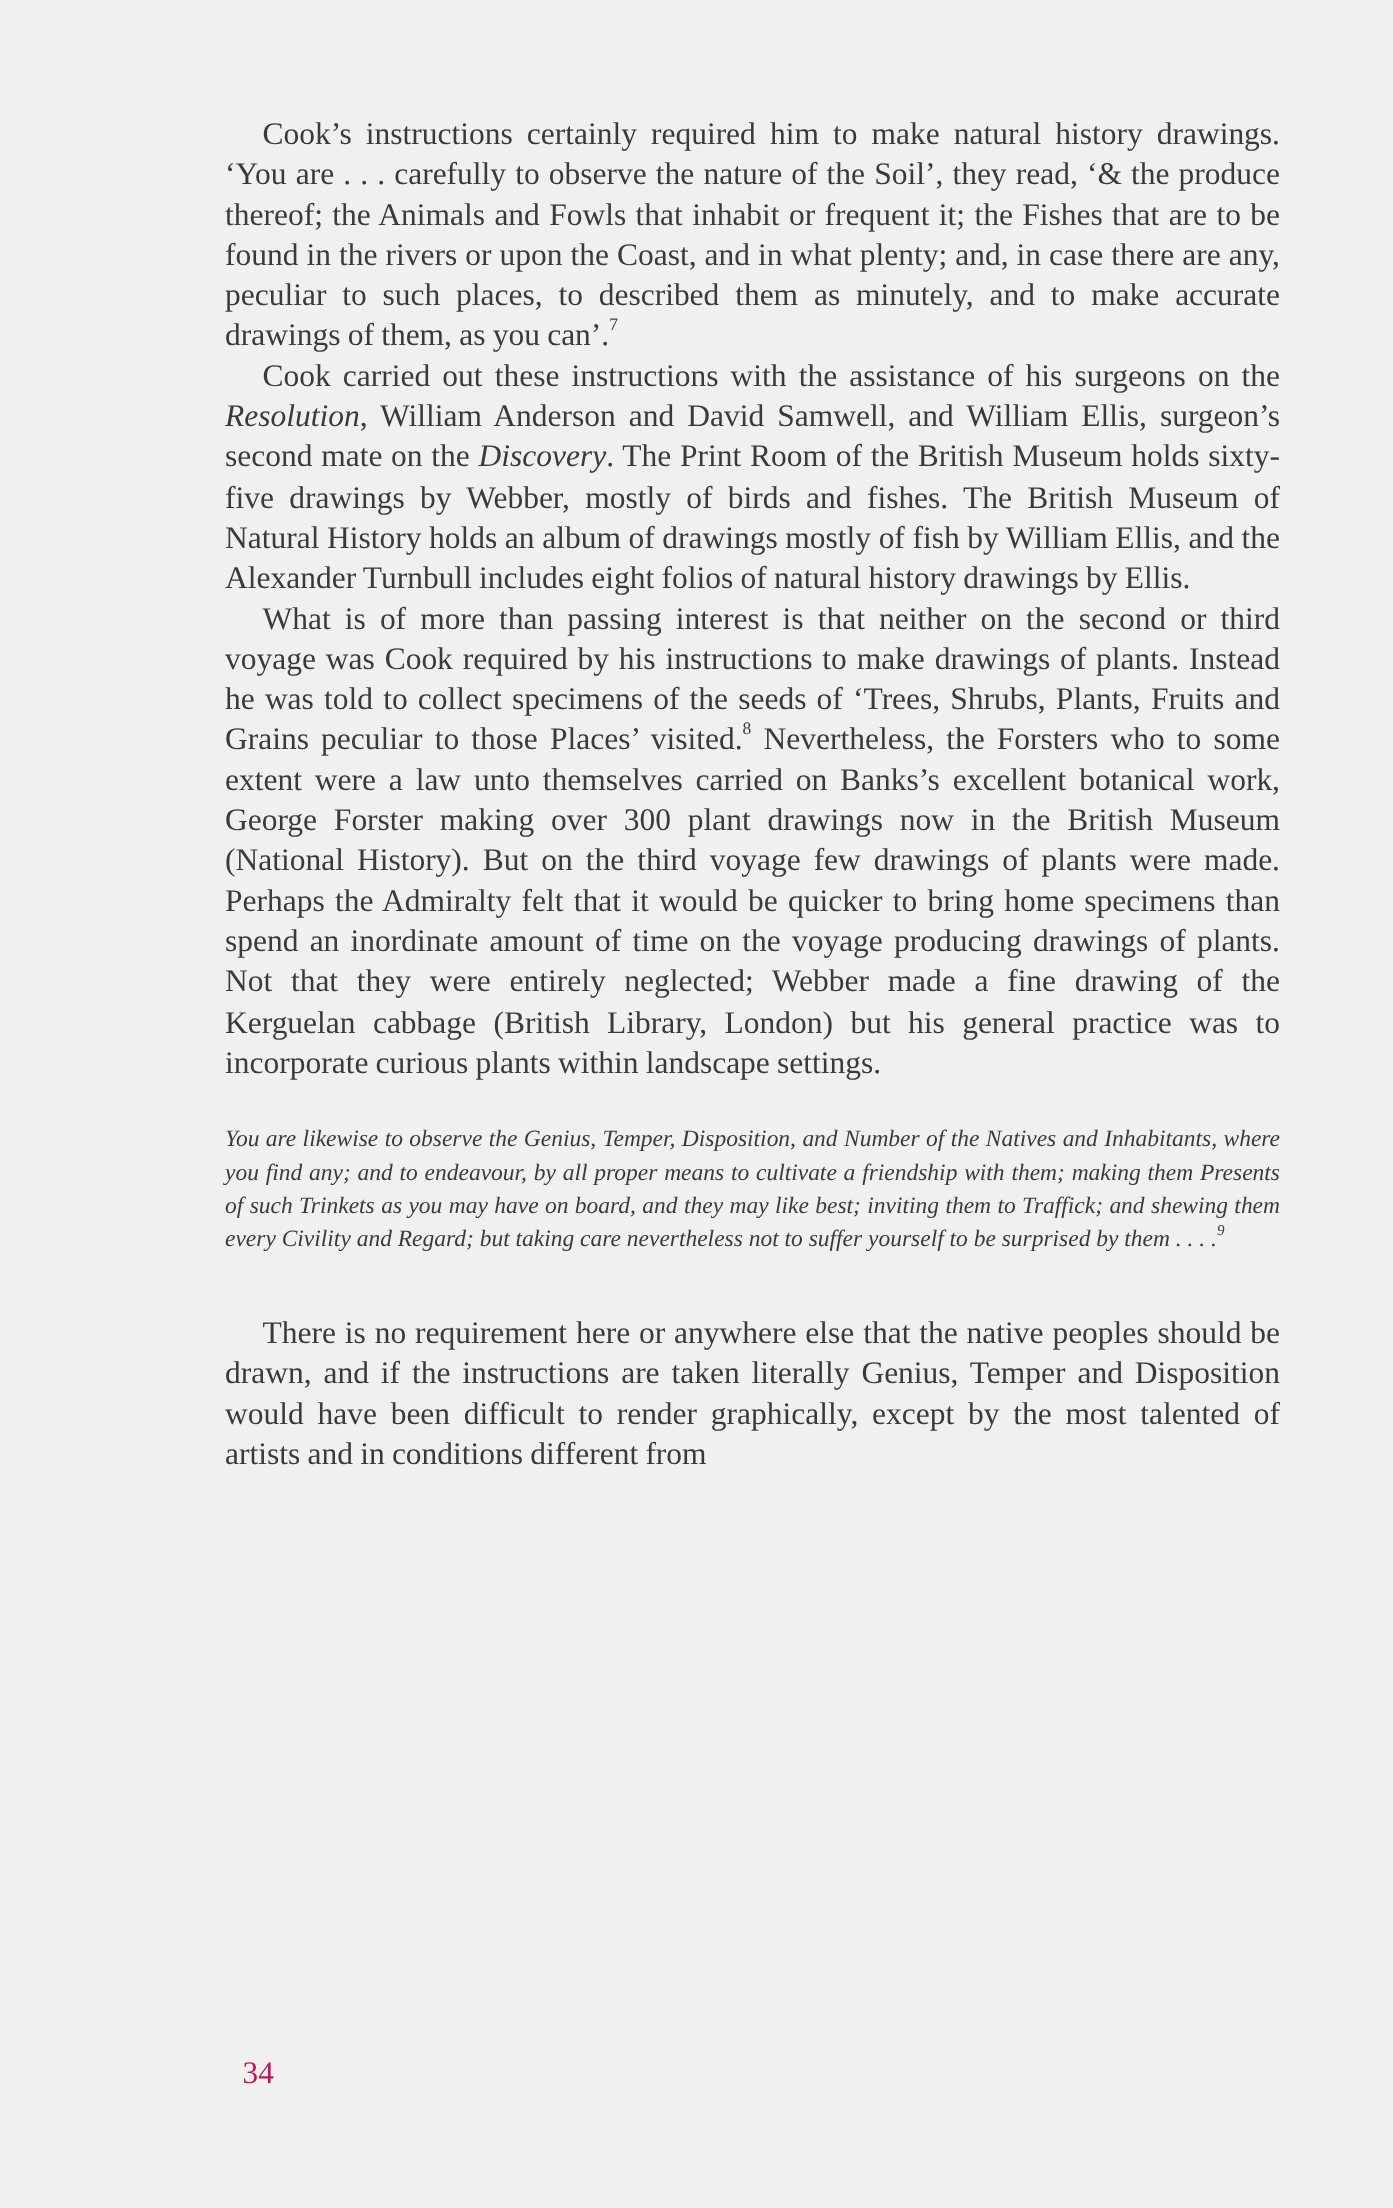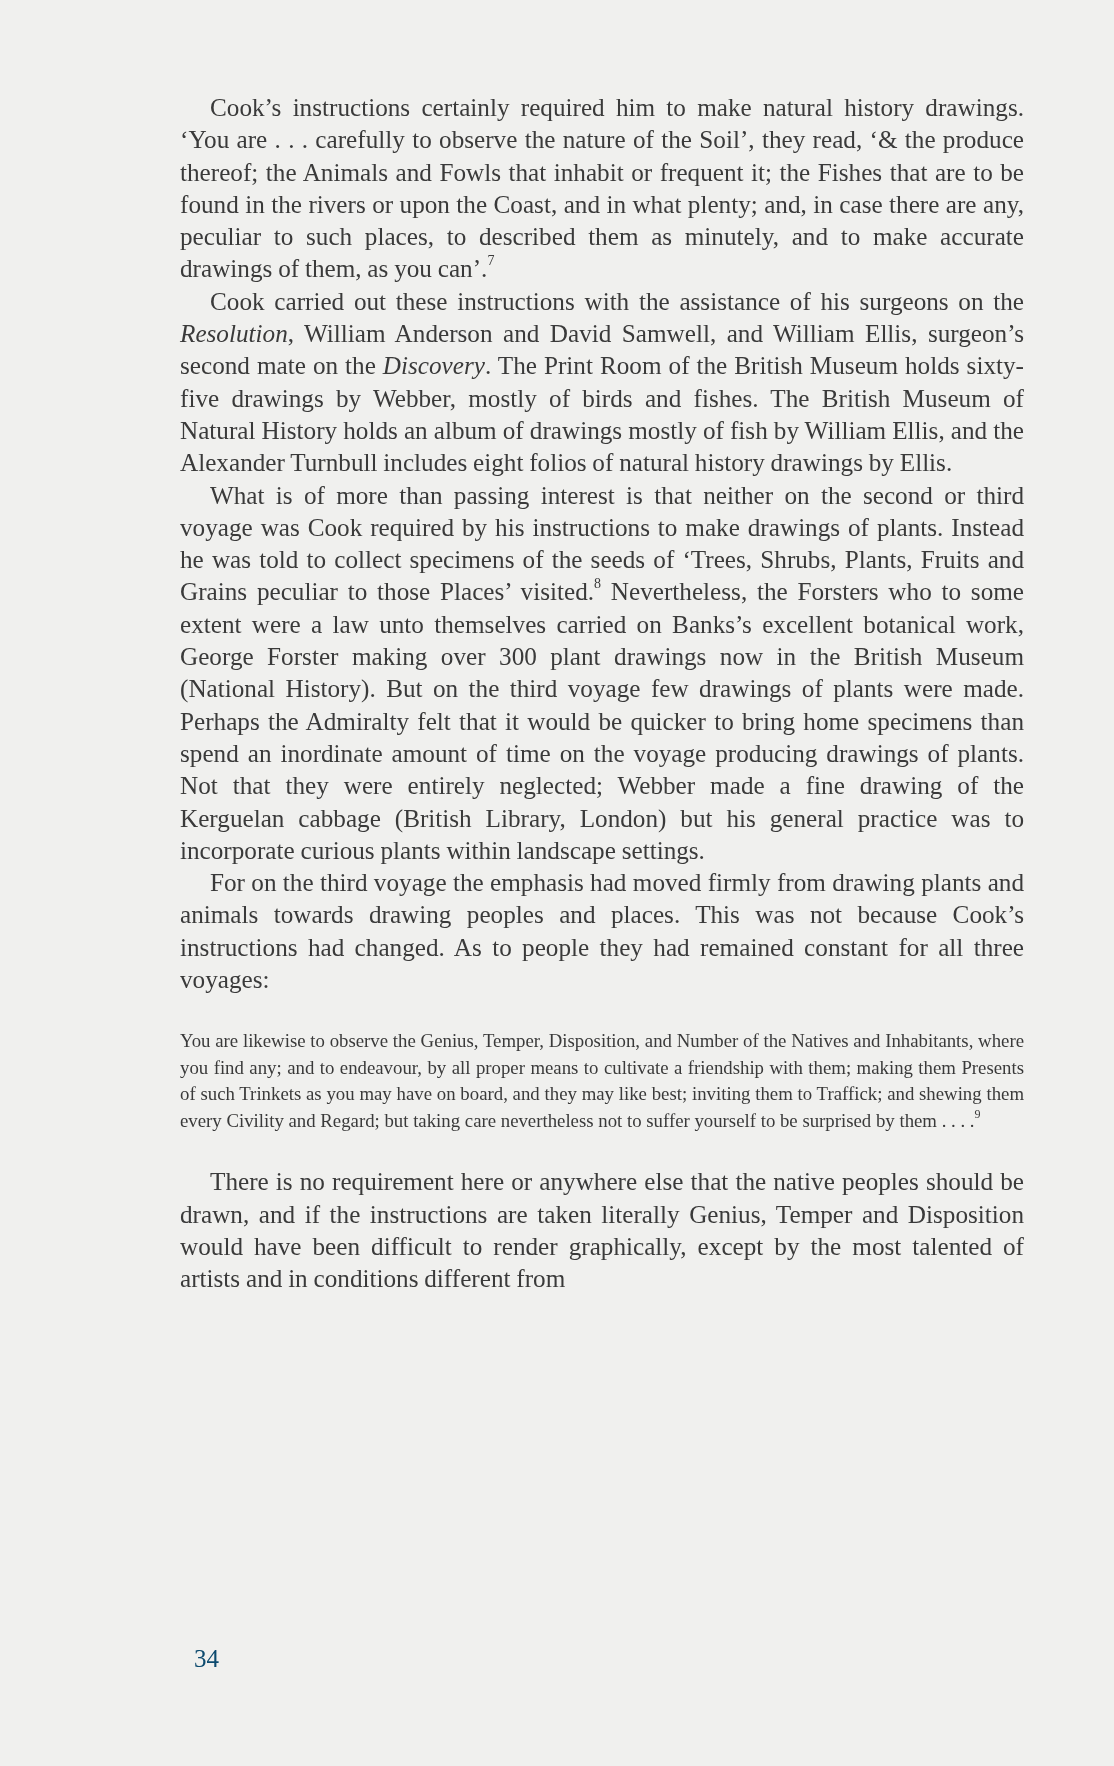--- a/index.html
+++ b/index.html
@@ -37,51 +37,49 @@
       line-height: 0;
       vertical-align: 12px;
     }
     .para i {
       font-style: italic;
     }
     .quote {
       font-size: 18.8px;
       line-height: 26.5px;
       text-align: justify;
-      margin: 32px 0 32px 0;
+      margin: 32px 0 46px 0;
       text-indent: 0;
+      font-style: italic;
     }
     .quote sup {
       font-size: 12px;
       vertical-align: 9px;
     }
     .page-number {
       position: absolute;
       left: 194px;
       top: 1645px;
       font-size: 25px;
-      color: #0c4a6e;
+      color: #be185d;
     }
   </style>
 </head>
 <body>
 
 <div class="page">
   <p class="para">
     <span>Cook’s instructions certainly required him to make natural history drawings. ‘You are . . . carefully to observe the nature of the Soil’, they read, ‘&amp; the produce thereof; the Animals and Fowls that inhabit or frequent it; the Fishes that are to be found in the rivers or upon the Coast, and in what plenty; and, in case there are any, peculiar to such places, to described them as minutely, and to make accurate drawings of them, as you can’.</span><sup>7</sup>
   </p>
   <p class="para">
     <span>Cook carried out these instructions with the assistance of his surgeons on the </span><i>Resolution</i><span>, William Anderson and David Samwell, and William Ellis, surgeon’s second mate on the </span><i>Discovery</i><span>. The Print Room of the British Museum holds sixty-five drawings by Webber, mostly of birds and fishes. The British Museum of Natural History holds an album of drawings mostly of fish by William Ellis, and the Alexander Turnbull includes eight folios of natural history drawings by Ellis.</span>
   </p>
   <p class="para">
     <span>What is of more than passing interest is that neither on the second or third voyage was Cook required by his instructions to make drawings of plants. Instead he was told to collect specimens of the seeds of ‘Trees, Shrubs, Plants, Fruits and Grains peculiar to those Places’ visited.</span><sup>8</sup><span> Nevertheless, the Forsters who to some extent were a law unto themselves carried on Banks’s excellent botanical work, George Forster making over 300 plant drawings now in the British Museum (National History). But on the third voyage few drawings of plants were made. Perhaps the Admiralty felt that it would be quicker to bring home specimens than spend an inordinate amount of time on the voyage producing drawings of plants. Not that they were entirely neglected; Webber made a fine drawing of the Kerguelan cabbage (British Library, London) but his general practice was to incorporate curious plants within landscape settings.</span>
   </p>
-  <p class="para">
-    <span>For on the third voyage the emphasis had moved firmly from drawing plants and animals towards drawing peoples and places. This was not because Cook’s instructions had changed. As to people they had remained constant for all three voyages:</span>
-  </p>
 
   <p class="quote">
     <span>You are likewise to observe the Genius, Temper, Disposition, and Number of the Natives and Inhabitants, where you find any; and to endeavour, by all proper means to cultivate a friendship with them; making them Presents of such Trinkets as you may have on board, and they may like best; inviting them to Traffick; and shewing them every Civility and Regard; but taking care nevertheless not to suffer yourself to be surprised by them . . . .</span><sup>9</sup>
   </p>
 
   <p class="para">
     <span>There is no requirement here or anywhere else that the native peoples should be drawn, and if the instructions are taken literally Genius, Temper and Disposition would have been difficult to render graphically, except by the most talented of artists and in conditions different from</span>
   </p>
 </div>
 

